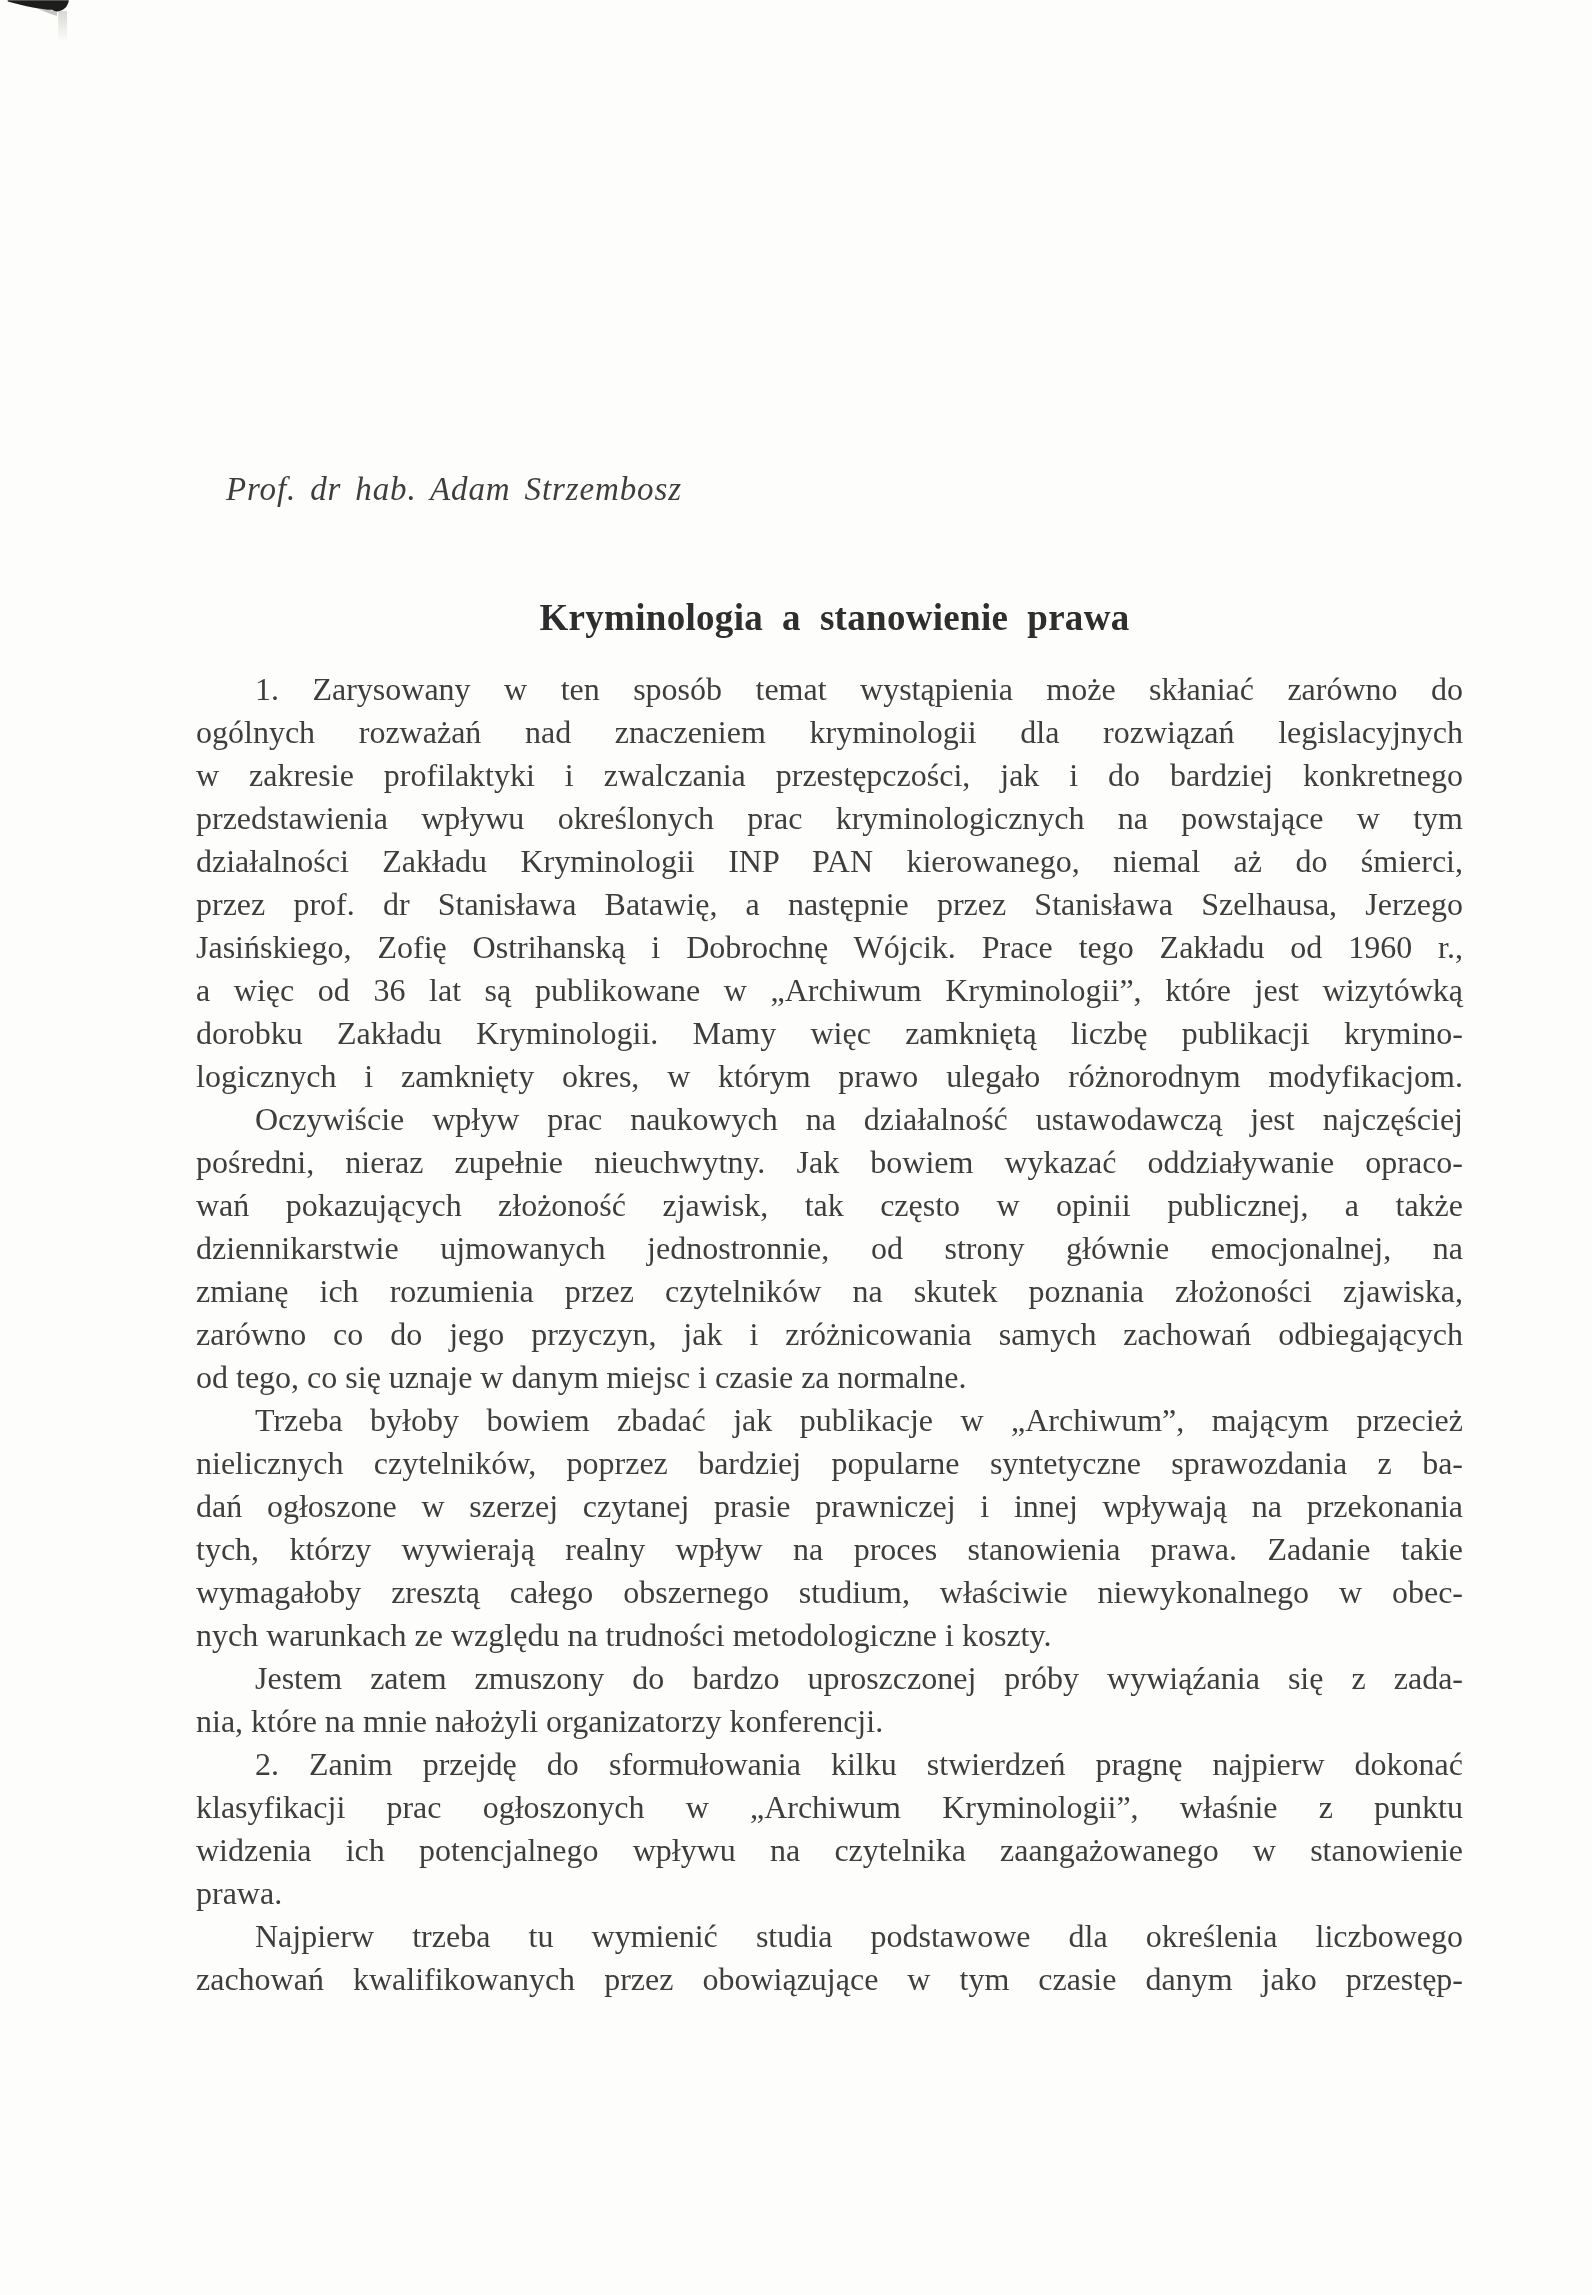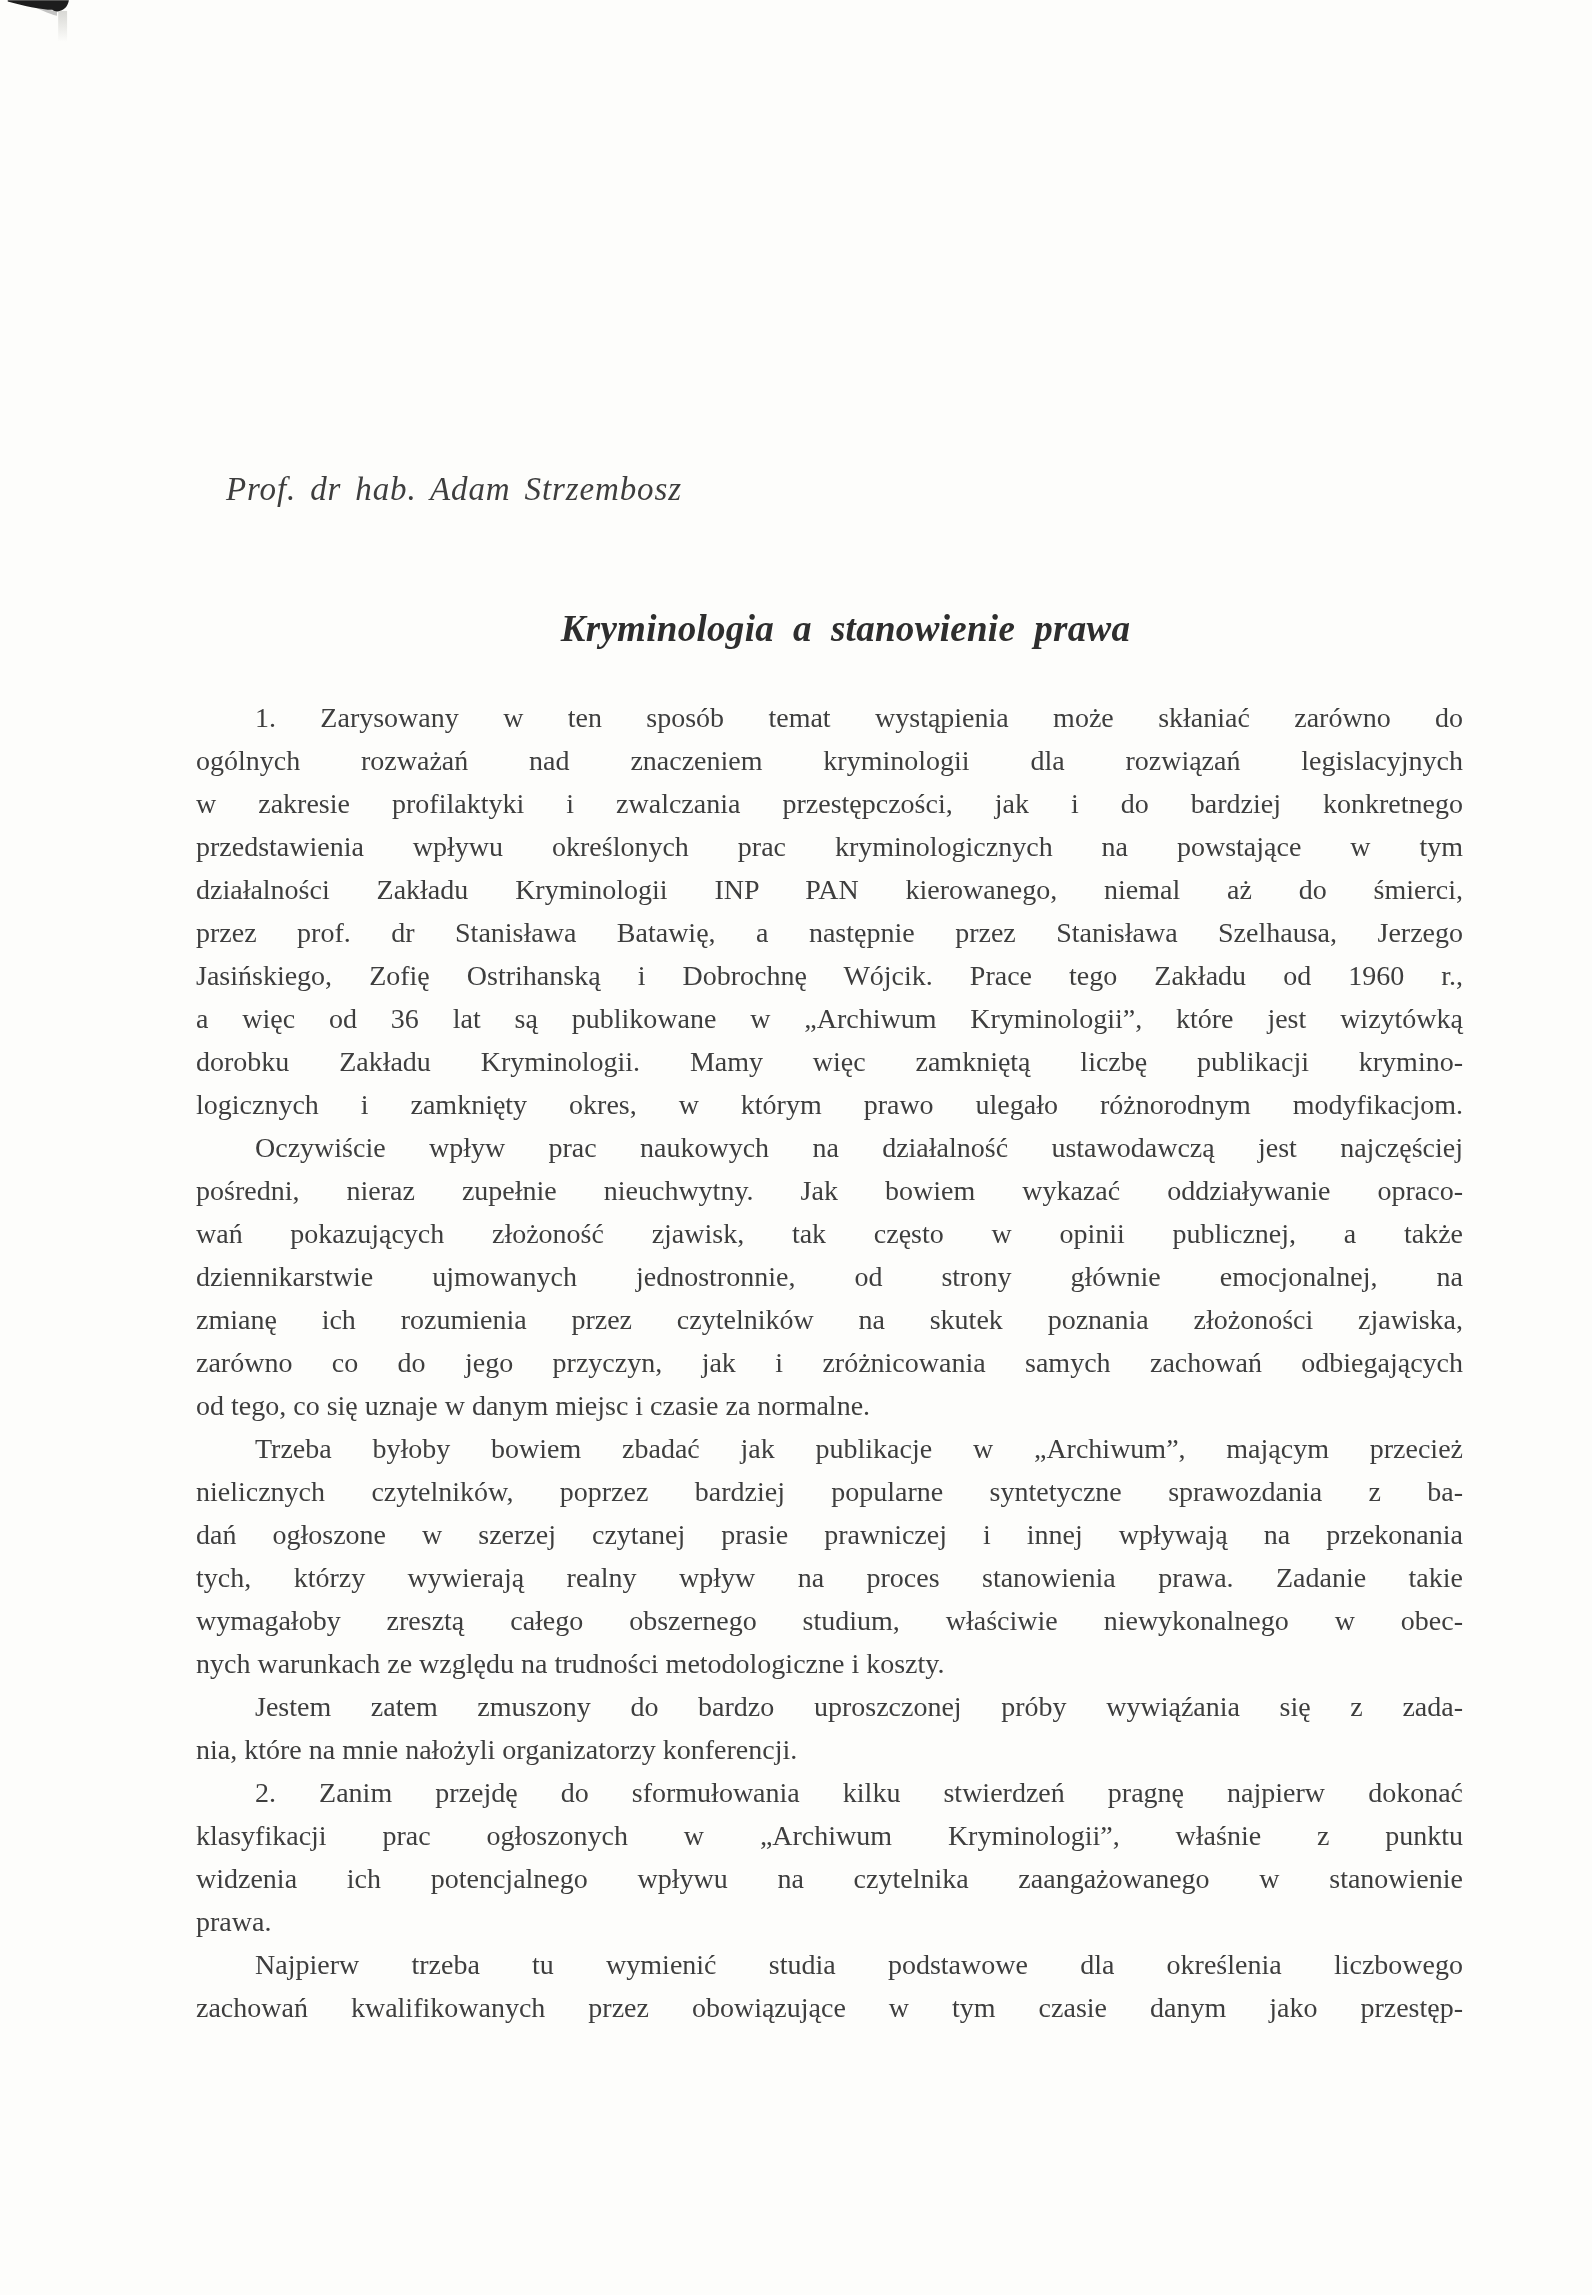--- a/index.html
+++ b/index.html
@@ -45,23 +45,23 @@
     font-weight: bold;
     font-size: 37px;
     word-spacing: 9.5px;
     letter-spacing: 0.3px;
     color: var(--title, #2e2e2e);
   }
 
   .body-text {
     position: absolute;
     left: 196px;
-    top: 696px;
+    top: 668px;
     width: 1267px;
-    font-size: 28px;
+    font-size: 32px;
     line-height: 43px;
   }
 
   .line {
     text-align: justify;
     text-align-last: justify;
   }
   .line.indent { text-indent: 59px; }
   .line.last { text-align-last: left; }
 </style>
@@ -79,21 +79,21 @@
     </defs>
     <rect x="98" y="18" width="15" height="52" fill="url(#streakFade)"></rect>
     <path d="M13,0 L116,0 C115,7 111,14 104,17
              C98,20 92,19 88,16
              C70,16 38,9 13,2 Z" style="fill: var(--artifact, #1d1d1d);"></path>
     <path d="M55,5 C72,13 86,18 96,18 L96,26 C82,23 64,14 50,7 Z" style="fill: var(--artifact, #1d1d1d);" opacity="0.25"></path>
   </svg>
 
   <div class="author">Prof. dr hab. Adam Strzembosz</div>
 
-  <h1 class="title" style="margin:16px;font-style:italic;">Kryminologia a stanowienie prawa</h1>
+  <h1 class="title" style="margin:5px;">Kryminologia a stanowienie prawa</h1>
 
   <div class="body-text">
       <div class="line indent">1. Zarysowany w ten sposób temat wystąpienia może skłaniać zarówno do</div>
       <div class="line">ogólnych rozważań nad znaczeniem kryminologii dla rozwiązań legislacyjnych</div>
       <div class="line">w zakresie profilaktyki i zwalczania przestępczości, jak i do bardziej konkretnego</div>
       <div class="line">przedstawienia wpływu określonych prac kryminologicznych na powstające w tym</div>
       <div class="line">działalności Zakładu Kryminologii INP PAN kierowanego, niemal aż do śmierci,</div>
       <div class="line">przez prof. dr Stanisława Batawię, a następnie przez Stanisława Szelhausa, Jerzego</div>
       <div class="line">Jasińskiego, Zofię Ostrihanską i Dobrochnę Wójcik. Prace tego Zakładu od 1960 r.,</div>
       <div class="line">a więc od 36 lat są publikowane w „Archiwum Kryminologii”, które jest wizytówką</div>

